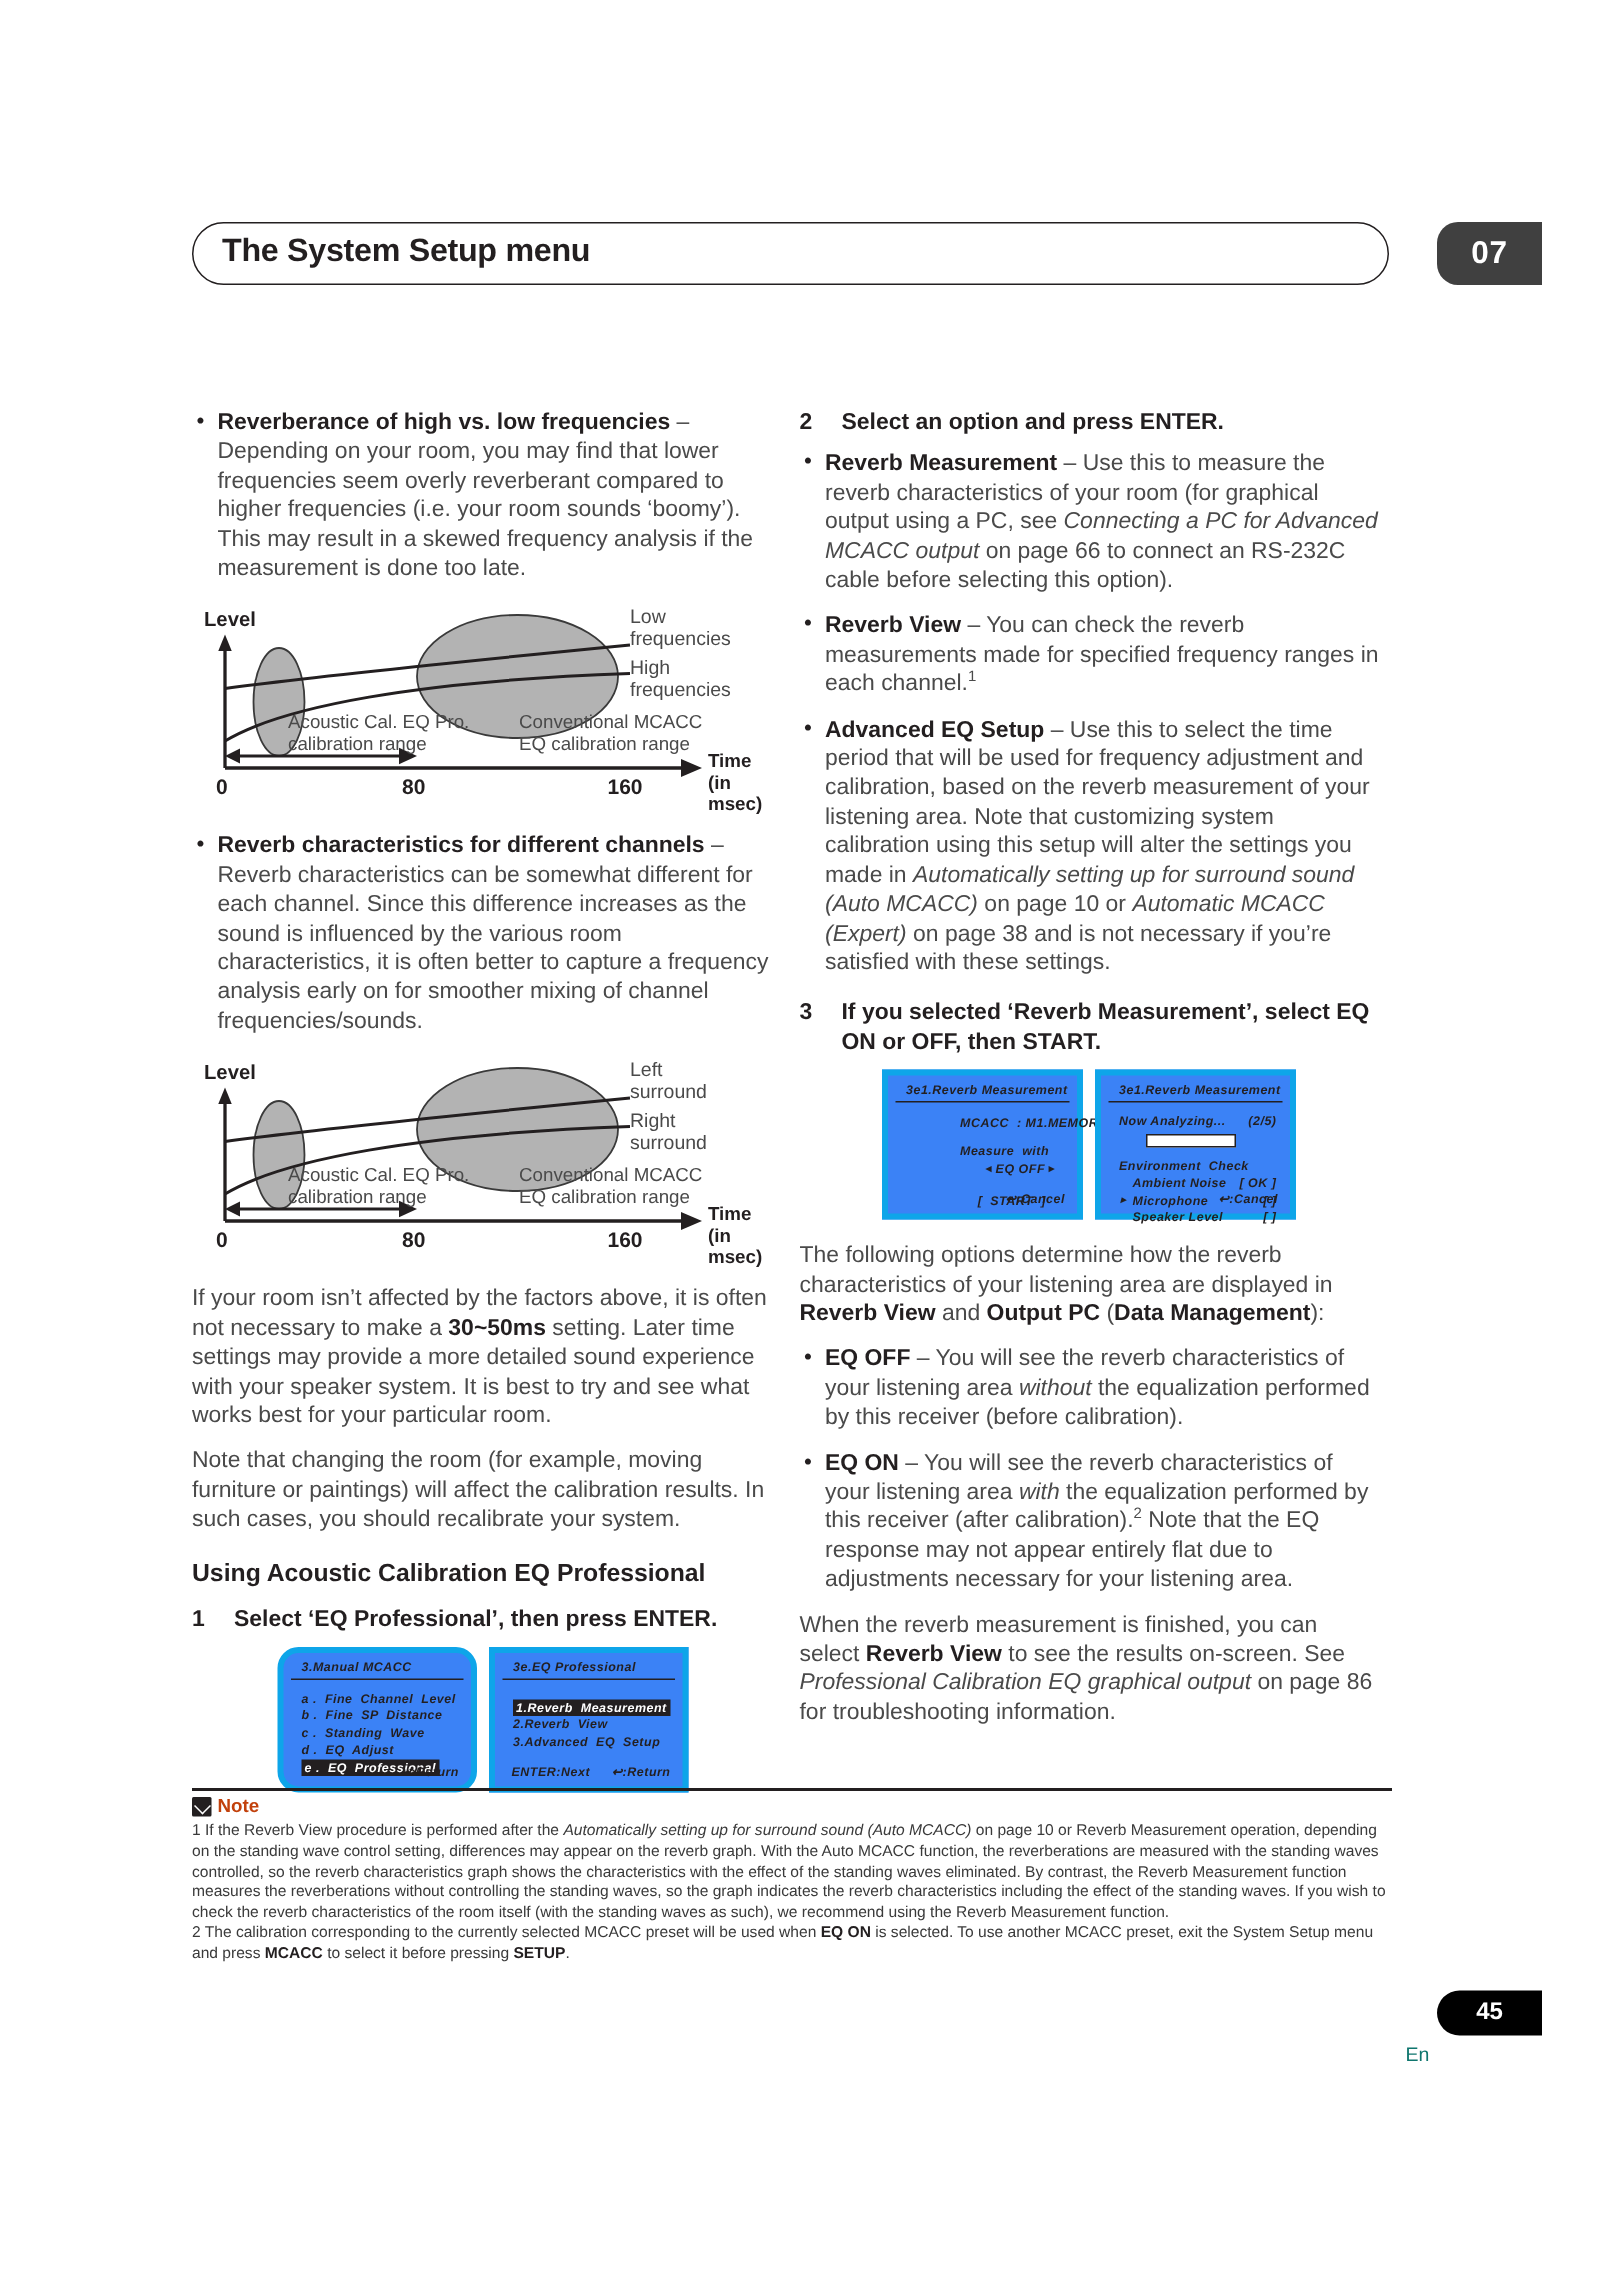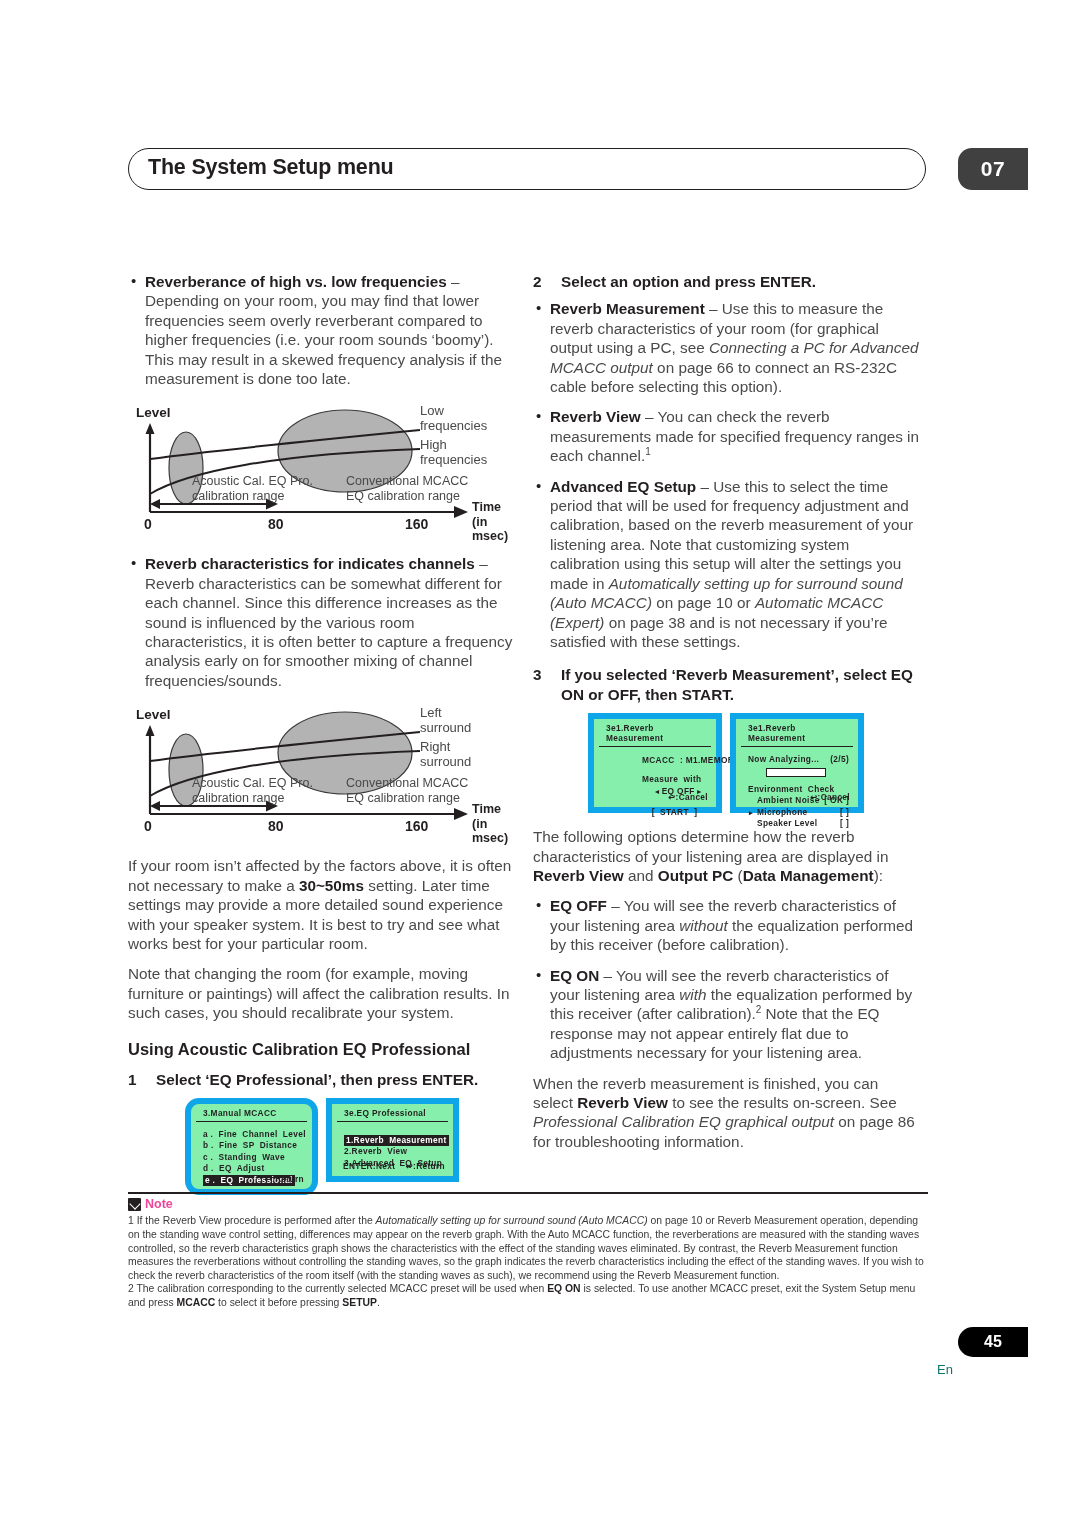--- a/index.html
+++ b/index.html
@@ -137,26 +137,27 @@
   }
   .diagram svg { display: block; }
 
   
   .osd-row {
     position: relative;
     display: flex;
     gap: 8px;
   }
   .osd {
-    border: 6px solid #0ea5e9;
-    background: #86efac;
+    border: 4px solid #0ea5e9;
+    background: #3b82f6;
     box-sizing: border-box;
     position: relative;
     font-family: "Liberation Sans", sans-serif;
     color: #231f20;
+    font-style: italic;
   }
   .osd-title {
     font-size: 8.3px;
     font-weight: bold;
     letter-spacing: 0.35px;
     padding: 4px 0 3px 7px;
     border-bottom: 1.6px solid #231f20;
     margin: 0 5px;
   }
   .osd-body {
@@ -218,21 +219,21 @@
     position: absolute;
     left: 3px; top: 2.5px;
     width: 7px; height: 7px;
     border-left: 1.6px solid #fff;
     border-bottom: 1.6px solid #fff;
     transform: rotate(-45deg);
   }
   .note-title {
     font-size: 12.5px;
     font-weight: bold;
-    color: #ec4899;
+    color: #c2410c;
   }
   .note-text {
     font-size: 10.4px;
     line-height: 13.6px;
     color: #3a3a3a;
     text-align: left;
   }
   .note-text b { color: #231f20; }
   .note-text i { font-style: italic; }
 
@@ -312,21 +313,21 @@
         <span>EQ calibration range</span>
       </div>
       <div style="position:absolute;left:16px;top:117px;font-size:14px;font-weight:bold;color:#231f20;">0</div>
       <div style="position:absolute;left:140px;top:117px;font-size:14px;font-weight:bold;color:#231f20;">80</div>
       <div style="position:absolute;left:277px;top:117px;font-size:14px;font-weight:bold;color:#231f20;">160</div>
       <div style="position:absolute;left:344px;top:101px;font-size:12.5px;font-weight:bold;color:#231f20;">Time</div>
       <div style="position:absolute;left:344px;top:116px;font-size:12.5px;font-weight:bold;color:#231f20;">(in msec)</div>
     </div>
 
     <div class="bullet-item">
-      <span class="lead">Reverb characteristics for indicates channels</span><span> – </span><span>Reverb characteristics can be somewhat different for each channel. Since this difference increases as the sound is influenced by the various room characteristics, it is often better to capture a frequency analysis early on for smoother mixing of channel frequencies/sounds.</span>
+      <span class="lead">Reverb characteristics for different channels</span><span> – </span><span>Reverb characteristics can be somewhat different for each channel. Since this difference increases as the sound is influenced by the various room characteristics, it is often better to capture a frequency analysis early on for smoother mixing of channel frequencies/sounds.</span>
     </div>
 
     <div class="diagram">
       <svg width="388" height="143" viewBox="0 0 388 143" xmlns="http://www.w3.org/2000/svg">
         <line x1="22" y1="32" x2="22" y2="113" stroke="#231f20" stroke-width="2.2"></line>
         <polygon points="22,24 17.5,35 26.5,35" fill="#231f20"></polygon>
         <line x1="22" y1="113" x2="330" y2="113" stroke="#231f20" stroke-width="2.2"></line>
         <polygon points="340,113 326,107 326,119" fill="#231f20"></polygon>
         <ellipse cx="58" cy="69" rx="17" ry="36" fill="#b3b3b3" stroke="#3a3a3a" stroke-width="1.2"></ellipse>
         <ellipse cx="217" cy="52" rx="67" ry="41" fill="#b3b3b3" stroke="#3a3a3a" stroke-width="1.2"></ellipse>
@@ -375,21 +376,21 @@
         <div class="osd-title">3.Manual  MCACC</div>
         <div class="osd-body">
           <div class="osd-line">a .  Fine  Channel  Level</div>
           <div class="osd-line">b .  Fine  SP  Distance</div>
           <div class="osd-line">c .  Standing  Wave</div>
           <div class="osd-line">d .  EQ  Adjust</div>
           <div class="osd-line hl">e .  EQ  Professional</div>
         </div>
         <div class="osd-foot">↩:Return</div>
       </div>
-      <div class="osd" style="width:133px;height:84px;">
+      <div class="osd" style="width:133px;height:97px;">
         <div class="osd-title">3e.EQ  Professional</div>
         <div class="osd-body" style="padding-top:13px;">
           <div class="osd-line hl">1.Reverb  Measurement</div>
           <div class="osd-line">2.Reverb  View</div>
           <div class="osd-line">3.Advanced  EQ  Setup</div>
         </div>
         <div class="osd-foot-left">ENTER:Next</div>
         <div class="osd-foot">↩:Return</div>
       </div>
     </div>

